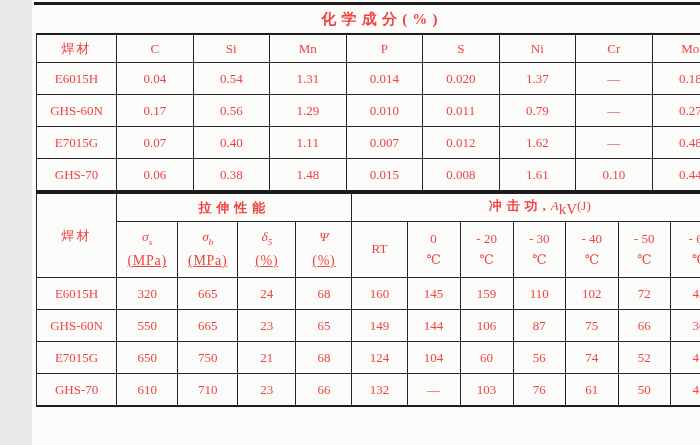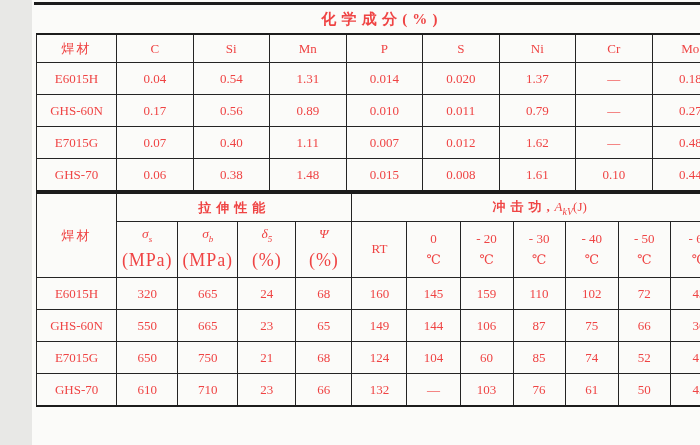--- a/index.html
+++ b/index.html
@@ -45,24 +45,24 @@
   .t2{border-top:2.4px solid #1c1c1c;border-bottom:2.8px solid #1c1c1c;}
   .t1 th{height:27px;}
   .t1 td{height:31px;}
   .t2 .grp td{height:27px;}
   .t2 .sub td{height:55px;line-height:1.55;}
   .t2 .datarow td{height:31px;}
   .cjk{letter-spacing:0.18em;}
   .grp-label{letter-spacing:0.38em;font-weight:600;}
   .sym{font-style:italic;font-size:13.5px;}
   .sym sub{font-size:9px;font-style:italic;}
-  .unit{font-size:18px;letter-spacing:0.05em;}
+  .unit{font-size:14px;letter-spacing:0.05em;text-decoration:underline;}
   .sub td div:empty{display:none;}
   .akv i{font-style:italic;}
-  .akv sub{font-size:10px;font-style:italic;}
+  .akv sub{font-size:15px;}
 </style>
 </head>
 <body>
 
 <div class="sheet">
 
   <div class="rule-top"></div>
 
   <div class="tbl-title">化学成分(%)</div>
 
@@ -98,21 +98,21 @@
       <td>0.014</td>
       <td>0.020</td>
       <td>1.37</td>
       <td>—</td>
       <td>0.18</td>
     </tr>
     <tr>
       <td>GHS-60N</td>
       <td>0.17</td>
       <td>0.56</td>
-      <td>0.89</td>
+      <td>1.29</td>
       <td>0.010</td>
       <td>0.011</td>
       <td>0.79</td>
       <td>—</td>
       <td>0.27</td>
     </tr>
     <tr>
       <td>E7015G</td>
       <td>0.07</td>
       <td>0.40</td>
@@ -237,21 +237,21 @@
     </tr>
     <tr class="datarow">
       <td>E7015G</td>
       <td>650</td>
       <td>750</td>
       <td>21</td>
       <td>68</td>
       <td>124</td>
       <td>104</td>
       <td>60</td>
-      <td>85</td>
+      <td>56</td>
       <td>74</td>
       <td>52</td>
       <td>41</td>
     </tr>
     <tr class="datarow">
       <td>GHS-70</td>
       <td>610</td>
       <td>710</td>
       <td>23</td>
       <td>66</td>

